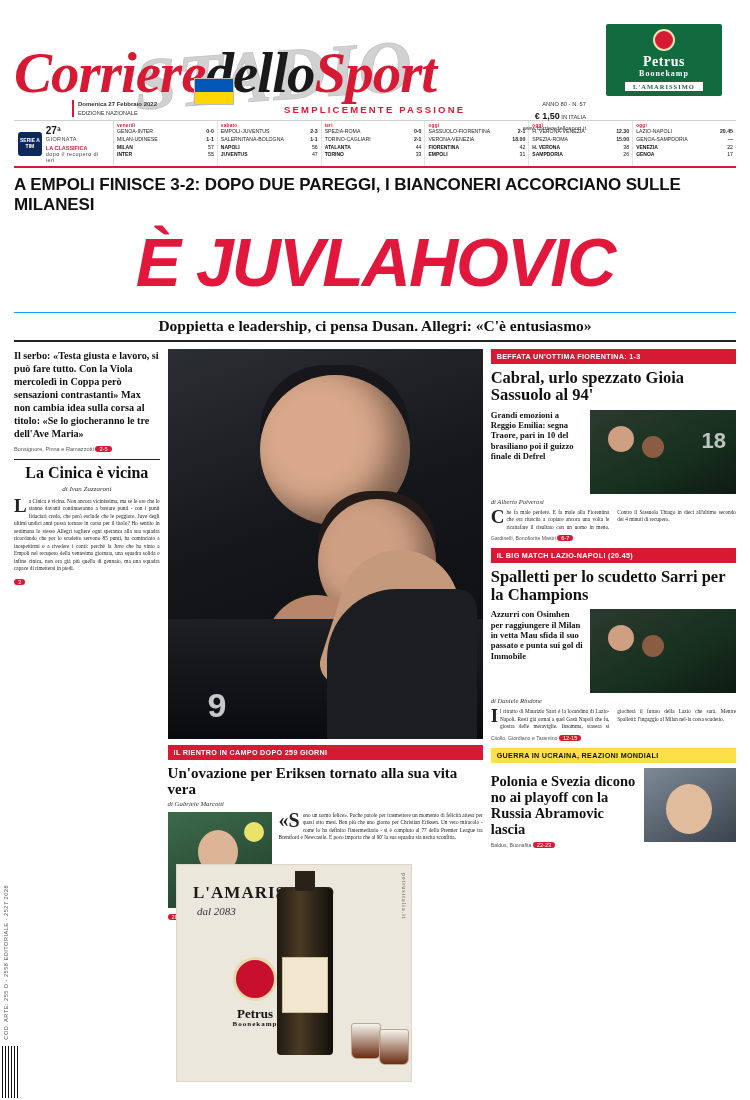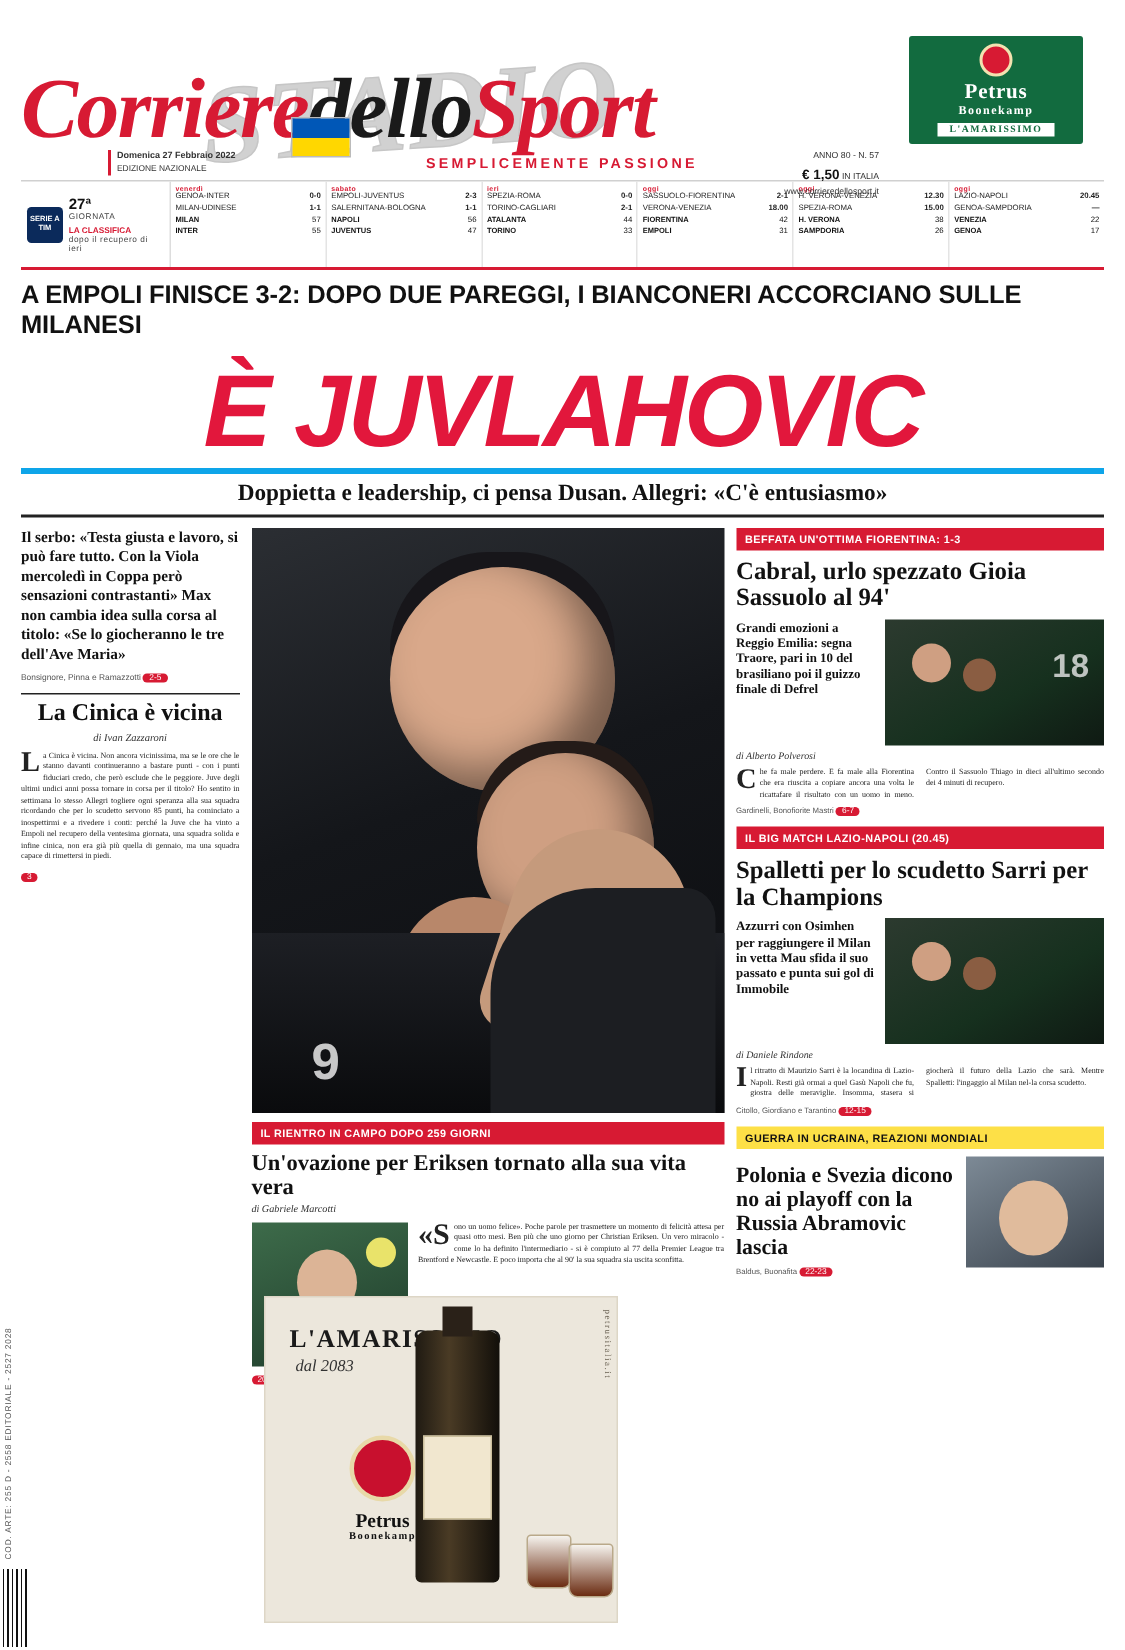--- a/index.html
+++ b/index.html
@@ -74,21 +74,21 @@
     width:22px; height:22px; border-radius:50%;
     background:#d71a33; border:2px solid #f2e2b0; margin-bottom:3px;
   }
   .petrus-ad-top .pname { font-size:14px; font-weight:bold; letter-spacing:.5px; }
   .petrus-ad-top .pname2 { font-size:8px; font-weight:bold; letter-spacing:1px; margin-top:-1px;}
   .petrus-ad-top .pbar { margin-top:4px; background:#fff; color:#126b3f; font-size:6.5px; font-weight:bold; letter-spacing:1px; padding:1px 8px;}
 
   
   .scorestrip {
     border-top:1px solid #d0d0d0; border-bottom:2px solid #d71a33;
-    height:60px; display:flex; font-family:"Liberation Sans", sans-serif;
+    height:48px; display:flex; font-family:"Liberation Sans", sans-serif;
     margin-top:2px;
   }
   .giornata {
     width:100px; border-right:1px solid #ddd; padding:3px 4px;
     display:flex; align-items:center; gap:4px;
   }
   .serie-badge {
     width:24px; height:24px; background:#0b2a5b; color:#fff; border-radius:3px;
     display:flex; align-items:center; justify-content:center;
     font-size:5px; font-weight:bold; text-align:center; line-height:1.1;
@@ -112,22 +112,22 @@
   }
   .mainhead {
     text-align:center; color:#e2173c;
     font-family:"Liberation Sans", sans-serif;
     font-weight:bold; font-style:italic;
     font-size:68px; line-height:.92; letter-spacing:-2px;
     margin-top:16px;
   }
   .subhead {
     text-align:center; font-weight:bold; font-size:15.5px;
-    border-top:4px solid #0ea5e9; border-bottom:2px solid #222;
-    margin-top:6px; padding:4px 0 5px;
+    border-top:1px solid #0ea5e9; border-bottom:2px solid #222;
+    margin-top:18px; padding:4px 0 5px;
   }
 
   
   .grid { display:flex; gap:8px; margin-top:7px; }
   .col-left { width:146px; }
   .col-mid { width:316px; }
   .col-right { width:246px; }
 
   .quotebox { font-size:10.2px; line-height:1.28; font-weight:bold; color:#111; }
   .byline-small { font-size:5.6px; color:#555; font-family:"Liberation Sans", sans-serif; margin-top:6px; }

